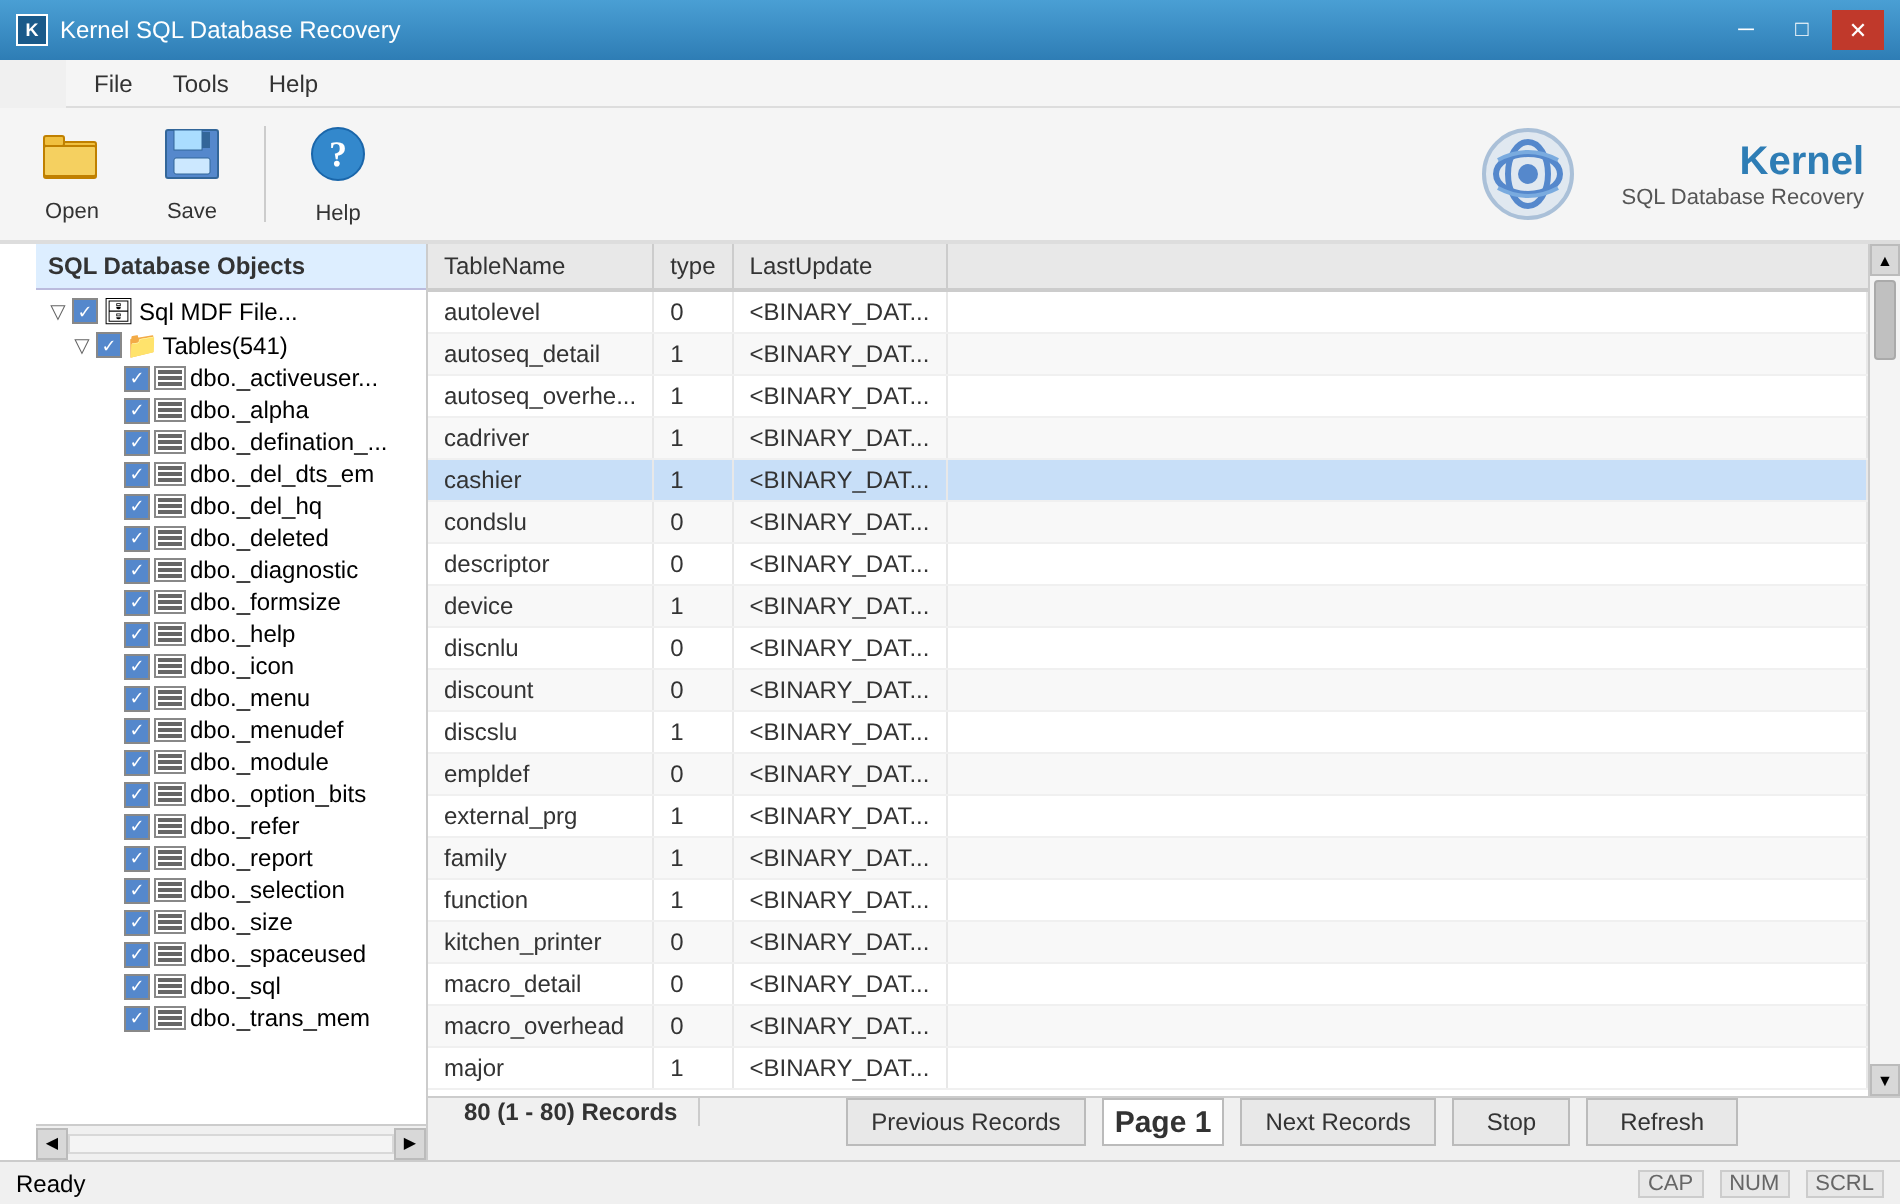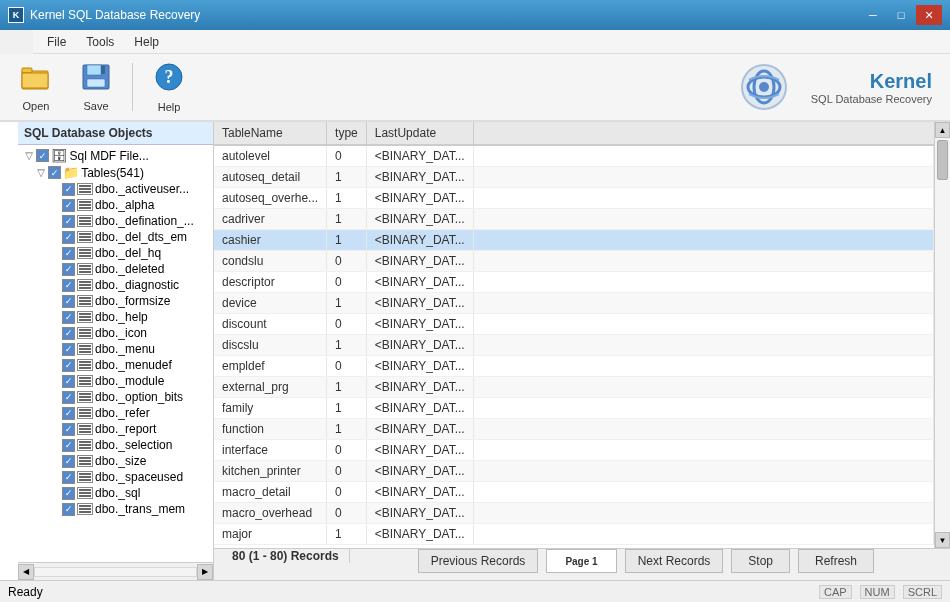--- a/index.html
+++ b/index.html
@@ -282,23 +282,23 @@
       border: 1px solid #bbb;
       cursor: pointer;
       font-size: 12px;
       color: #333;
       height: 24px;
       display: flex;
       align-items: center;
       margin: 0 2px;
     }
     .page-indicator {
-      padding: 4px 18px;
+      padding: 4px 5px;
       font-weight: bold;
-      font-size: 10px;
+      font-size: 15px;
       color: #333;
       background: #fff;
       border: 1px solid #bbb;
       height: 24px;
       display: flex;
       align-items: center;
       margin: 0 2px;
     }
     .stop-btn {
       padding: 4px 16px;
@@ -773,20 +773,26 @@
                 <td>&lt;BINARY_DAT...</td>
                 <td></td>
               </tr>
               <tr>
                 <td>device</td>
                 <td>1</td>
                 <td>&lt;BINARY_DAT...</td>
                 <td></td>
               </tr>
               <tr>
+                <td>discnlu</td>
+                <td>0</td>
+                <td>&lt;BINARY_DAT...</td>
+                <td></td>
+              </tr>
+              <tr>
                 <td>discount</td>
                 <td>0</td>
                 <td>&lt;BINARY_DAT...</td>
                 <td></td>
               </tr>
               <tr>
                 <td>discslu</td>
                 <td>1</td>
                 <td>&lt;BINARY_DAT...</td>
                 <td></td>
@@ -805,26 +811,20 @@
               </tr>
               <tr>
                 <td>family</td>
                 <td>1</td>
                 <td>&lt;BINARY_DAT...</td>
                 <td></td>
               </tr>
               <tr>
                 <td>function</td>
                 <td>1</td>
-                <td>&lt;BINARY_DAT...</td>
-                <td></td>
-              </tr>
-              <tr>
-                <td>interface</td>
-                <td>0</td>
                 <td>&lt;BINARY_DAT...</td>
                 <td></td>
               </tr>
               <tr>
                 <td>kitchen_printer</td>
                 <td>0</td>
                 <td>&lt;BINARY_DAT...</td>
                 <td></td>
               </tr>
               <tr>

